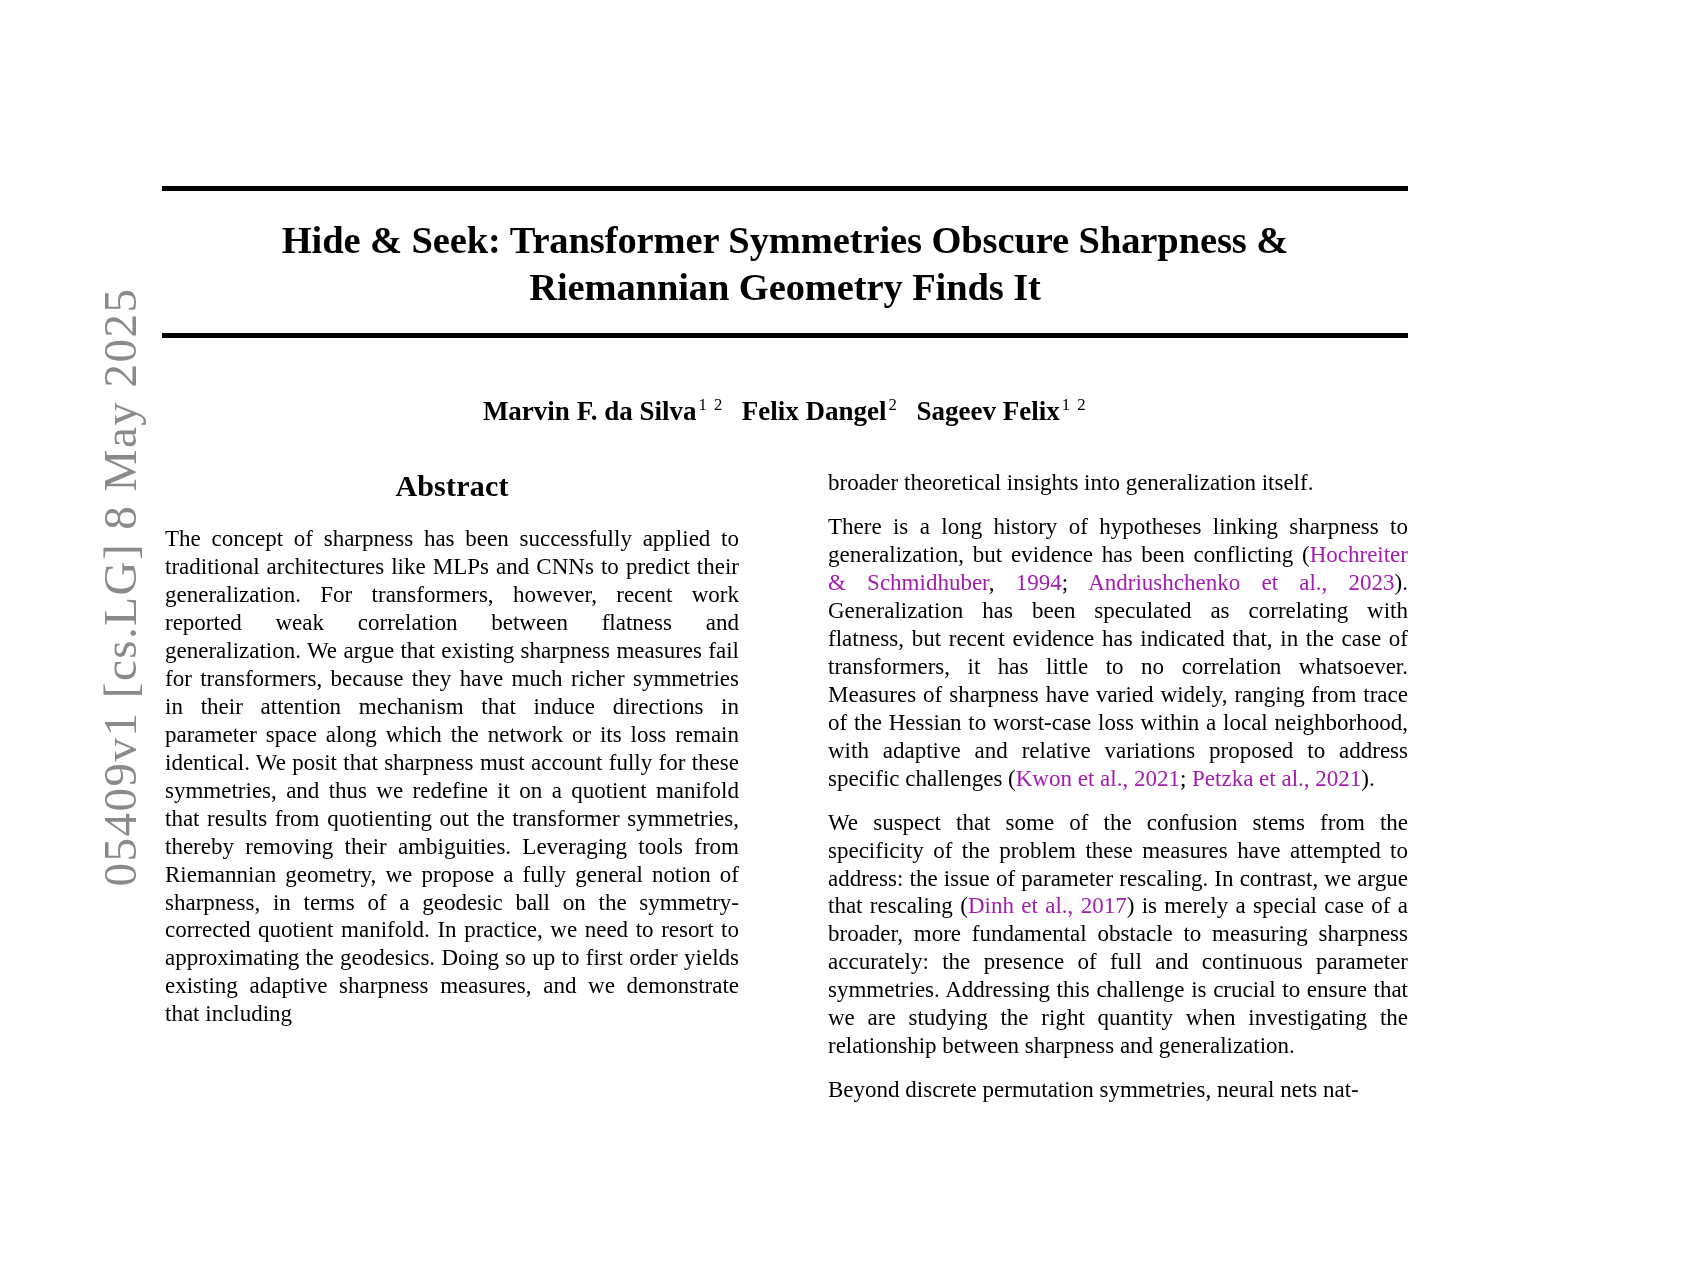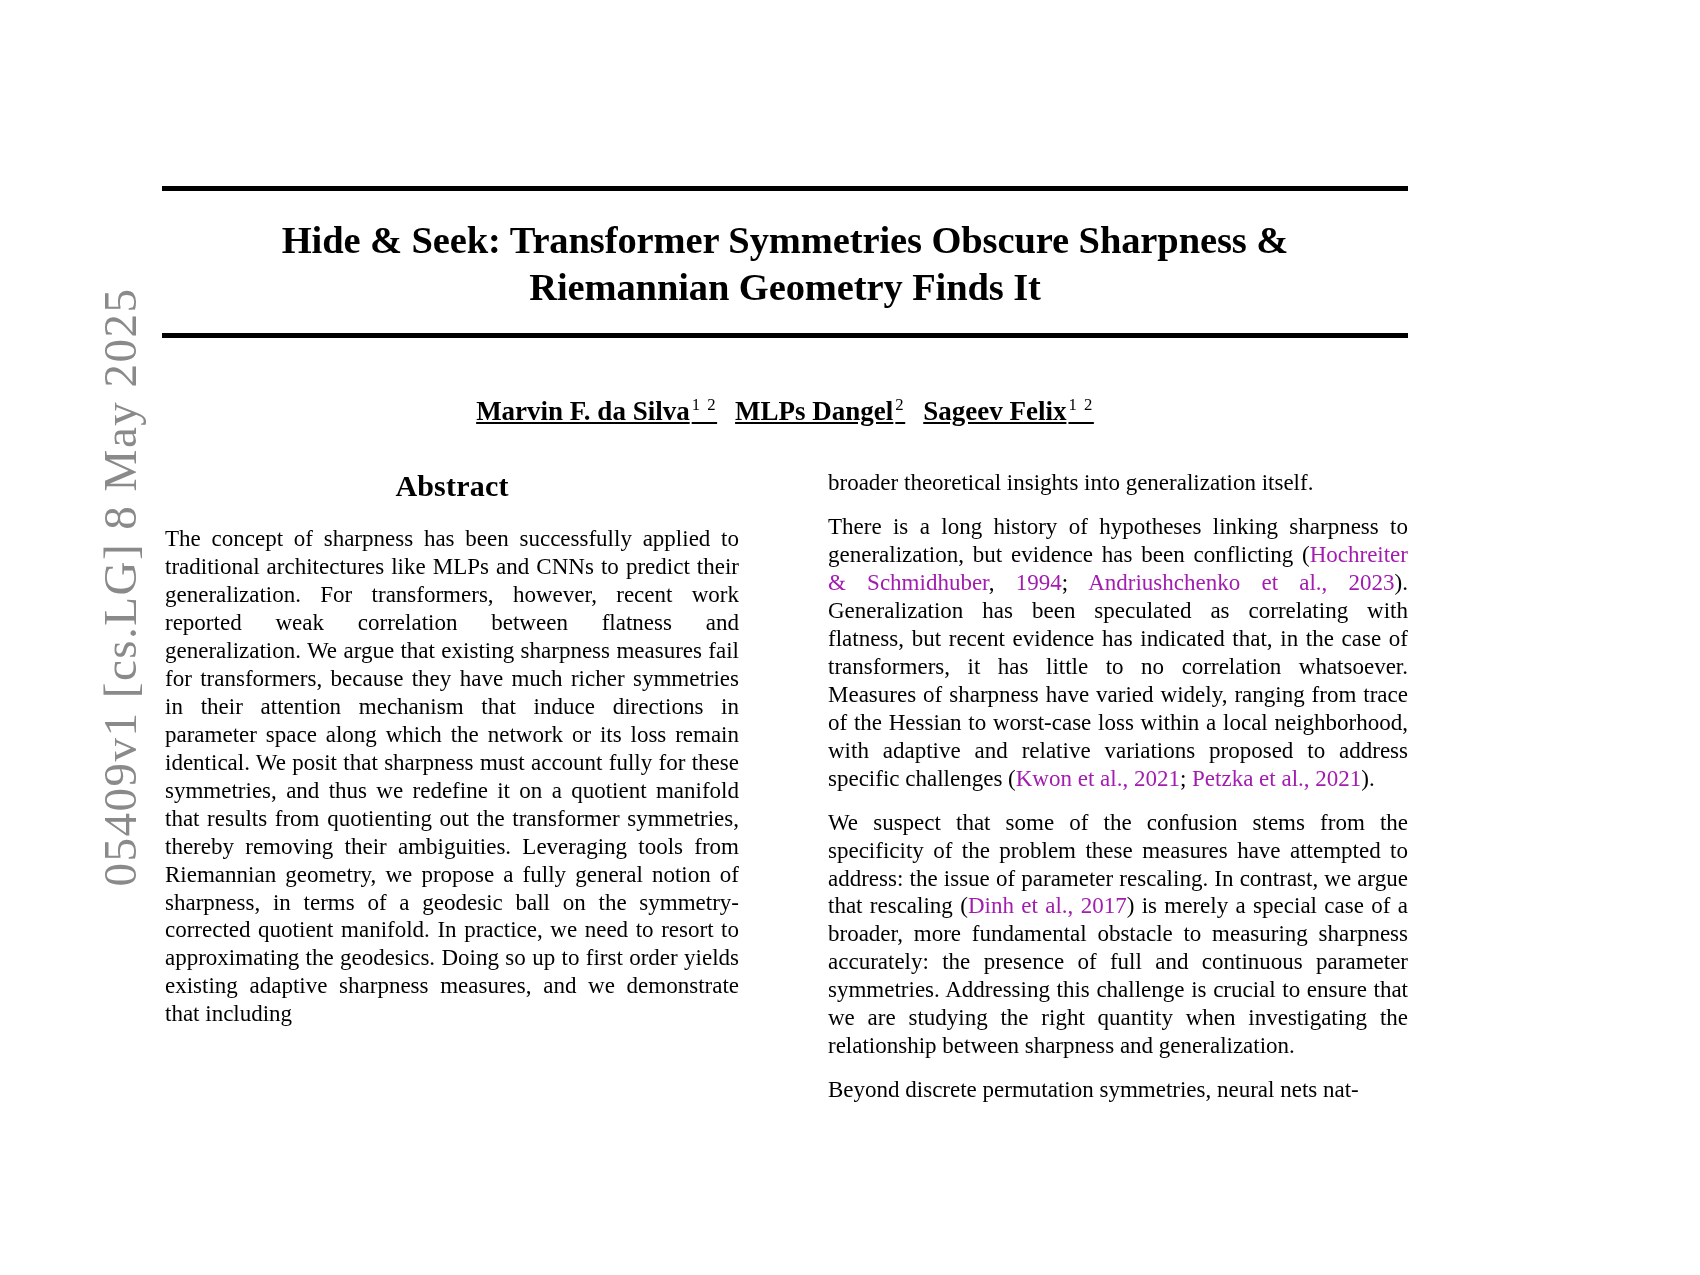--- a/index.html
+++ b/index.html
@@ -66,21 +66,20 @@
   #authors {
     margin-top: 57px;
     text-align: center;
     font-size: 27px;
     font-weight: bold;
     line-height: 1.2;
   }
   .author {
     white-space: nowrap;
     margin: 0 9px;
-    text-decoration: underline;
   }
   .author sup {
     font-size: 0.62em;
     font-weight: normal;
     vertical-align: super;
     letter-spacing: 1.5px;
     margin-left: 2px;
   }
 
   
@@ -129,21 +128,21 @@
 
   <div class="rule" id="rule-top"></div>
 
   <div id="title-block">
     <h1 id="paper-title">Hide &amp; Seek: Transformer Symmetries Obscure Sharpness &amp; Riemannian Geometry Finds It</h1>
   </div>
 
   <div class="rule" id="rule-bottom"></div>
 
   <div id="authors">
-    <span class="author"><span>Marvin F. da Silva</span><sup>1 2</sup></span><span class="author"><span>MLPs Dangel</span><sup>2</sup></span><span class="author"><span>Sageev Felix</span><sup>1 2</sup></span>
+    <span class="author"><span>Marvin F. da Silva</span><sup>1 2</sup></span><span class="author"><span>Felix Dangel</span><sup>2</sup></span><span class="author"><span>Sageev Felix</span><sup>1 2</sup></span>
   </div>
 
   <div id="columns">
 
     <div class="column" id="left-column">
       <div id="abstract-heading">Abstract</div>
       <p class="body-text" id="abstract-body">The concept of sharpness has been successfully applied to traditional architectures like MLPs and CNNs to predict their generalization. For transformers, however, recent work reported weak correlation between flatness and generalization. We argue that existing sharpness measures fail for transformers, because they have much richer symmetries in their attention mechanism that induce directions in parameter space along which the network or its loss remain identical. We posit that sharpness must account fully for these symmetries, and thus we redefine it on a quotient manifold that results from quotienting out the transformer symmetries, thereby removing their ambiguities. Leveraging tools from Riemannian geometry, we propose a fully general notion of sharpness, in terms of a geodesic ball on the symmetry-corrected quotient manifold. In practice, we need to resort to approximating the geodesics. Doing so up to first order yields existing adaptive sharpness measures, and we demonstrate that including</p>
     </div>
 
     <div class="column" id="right-column">

